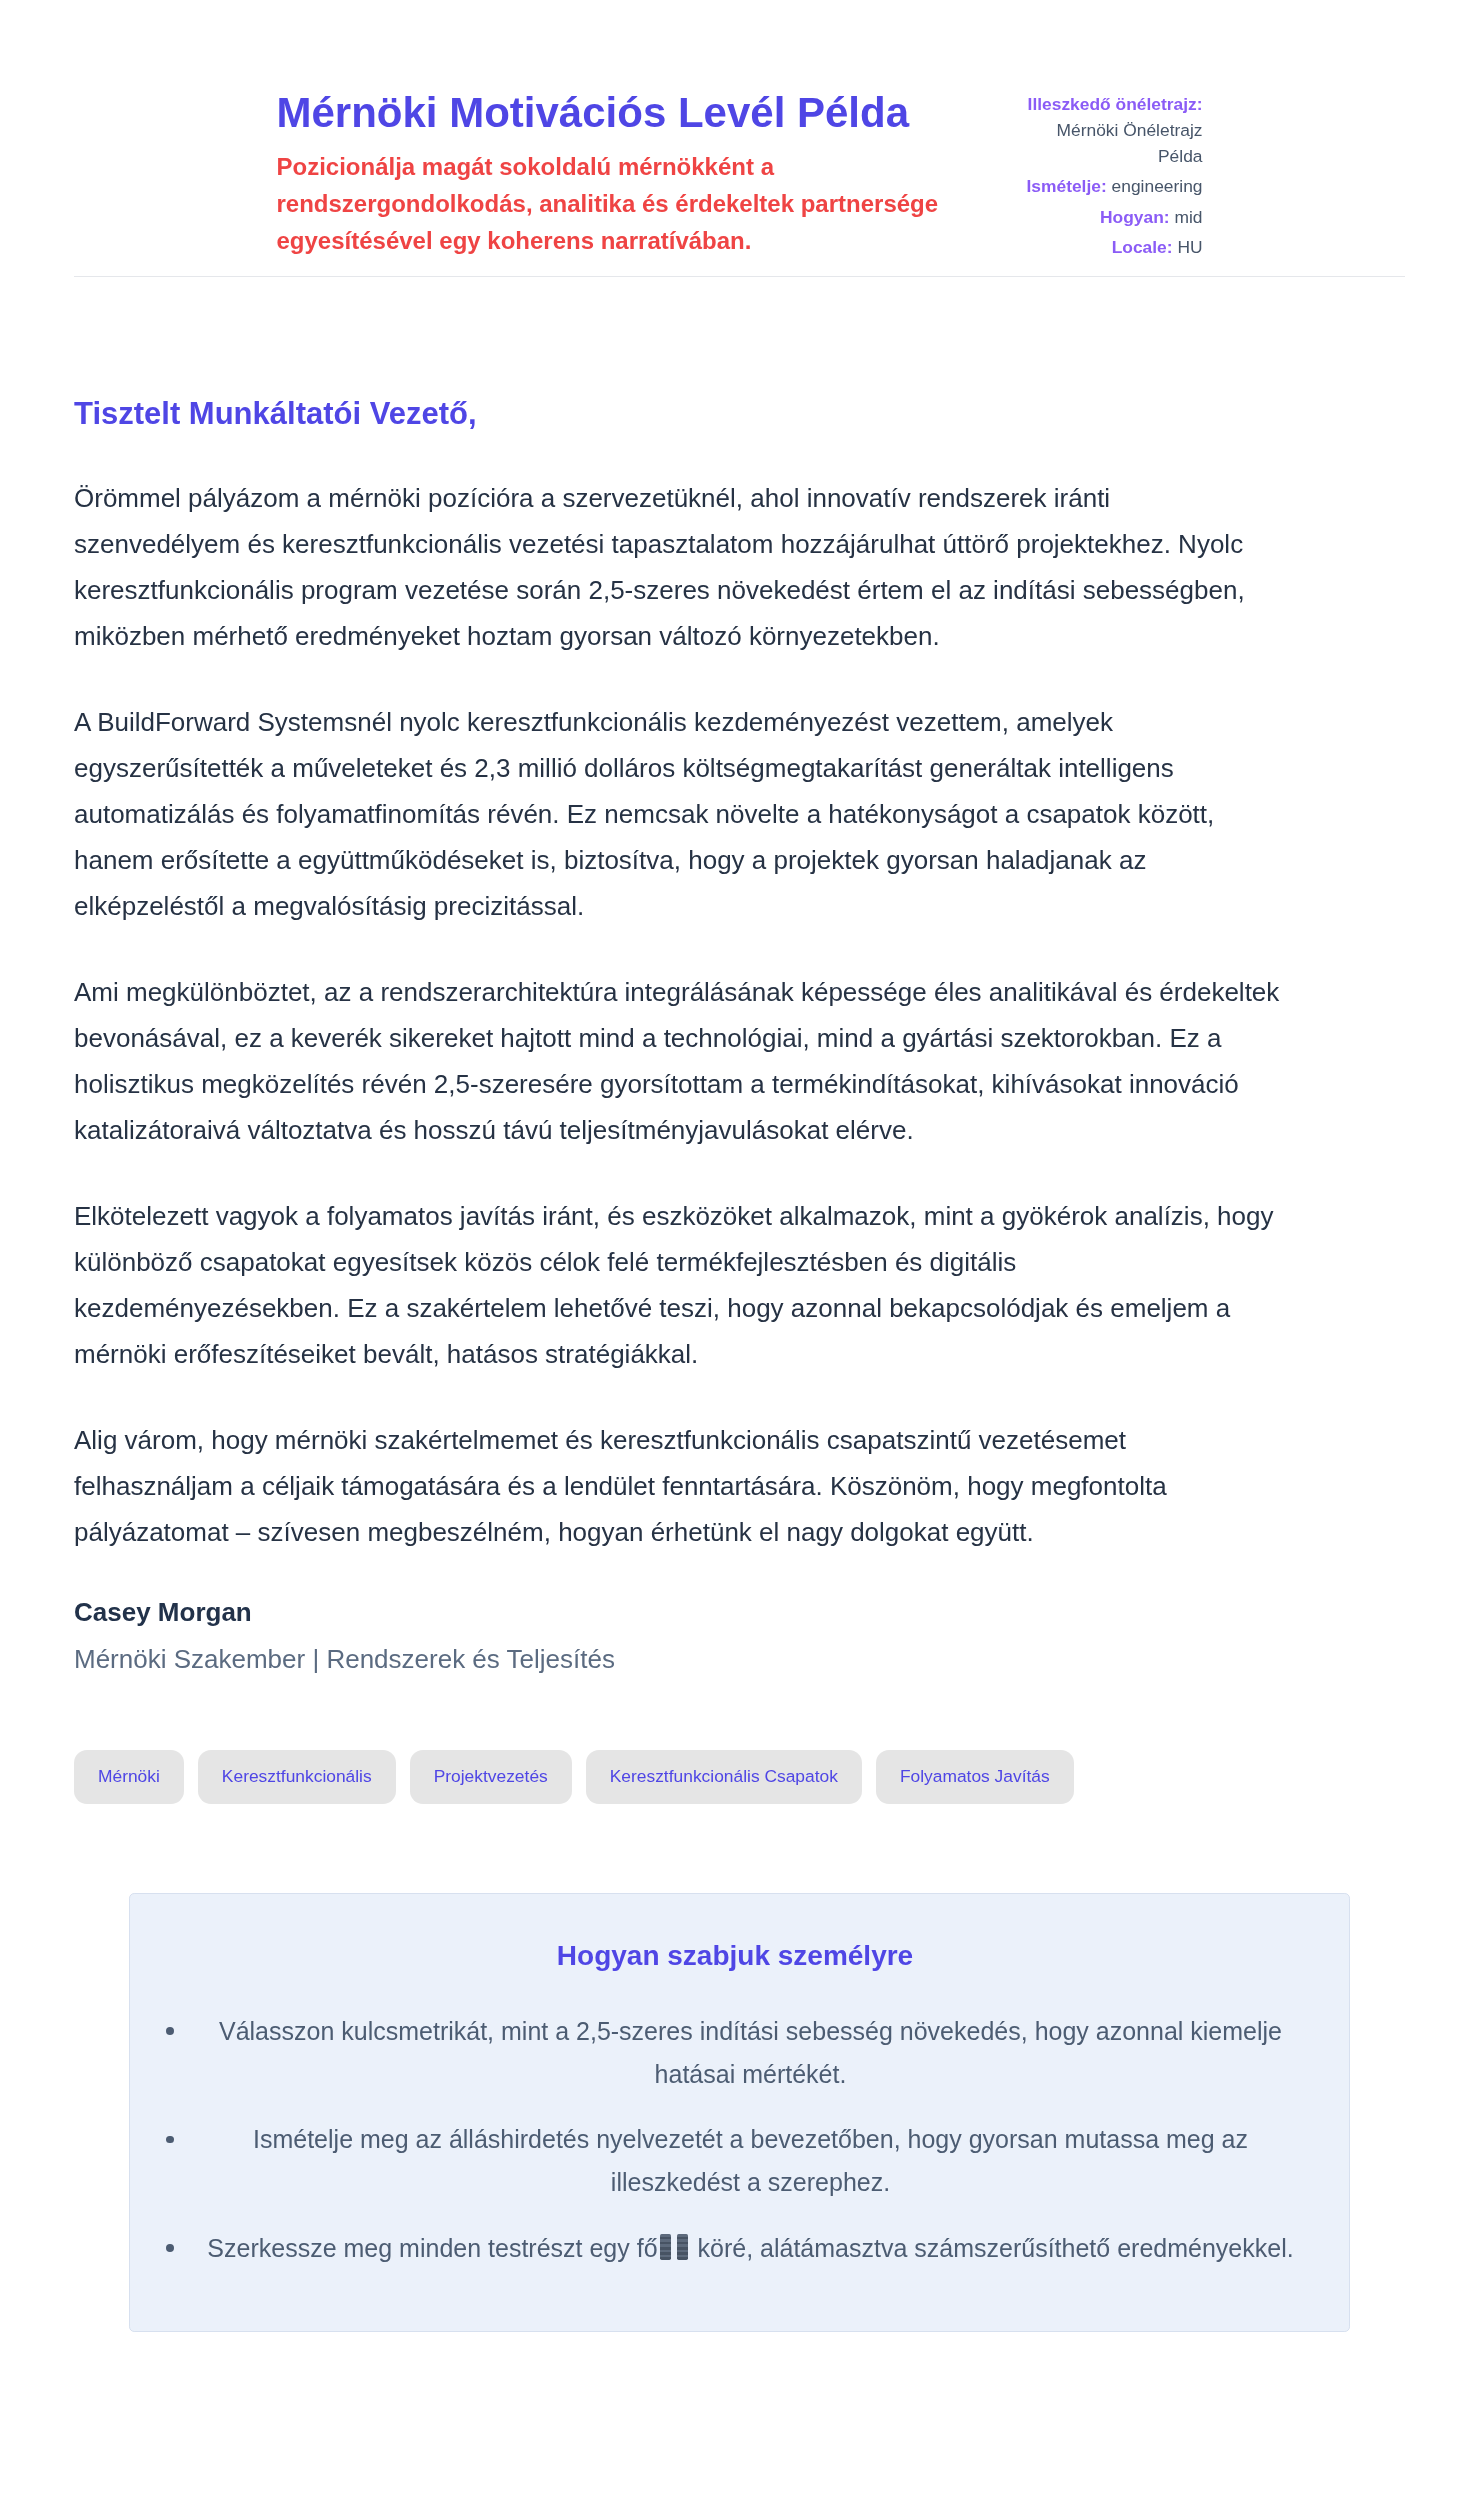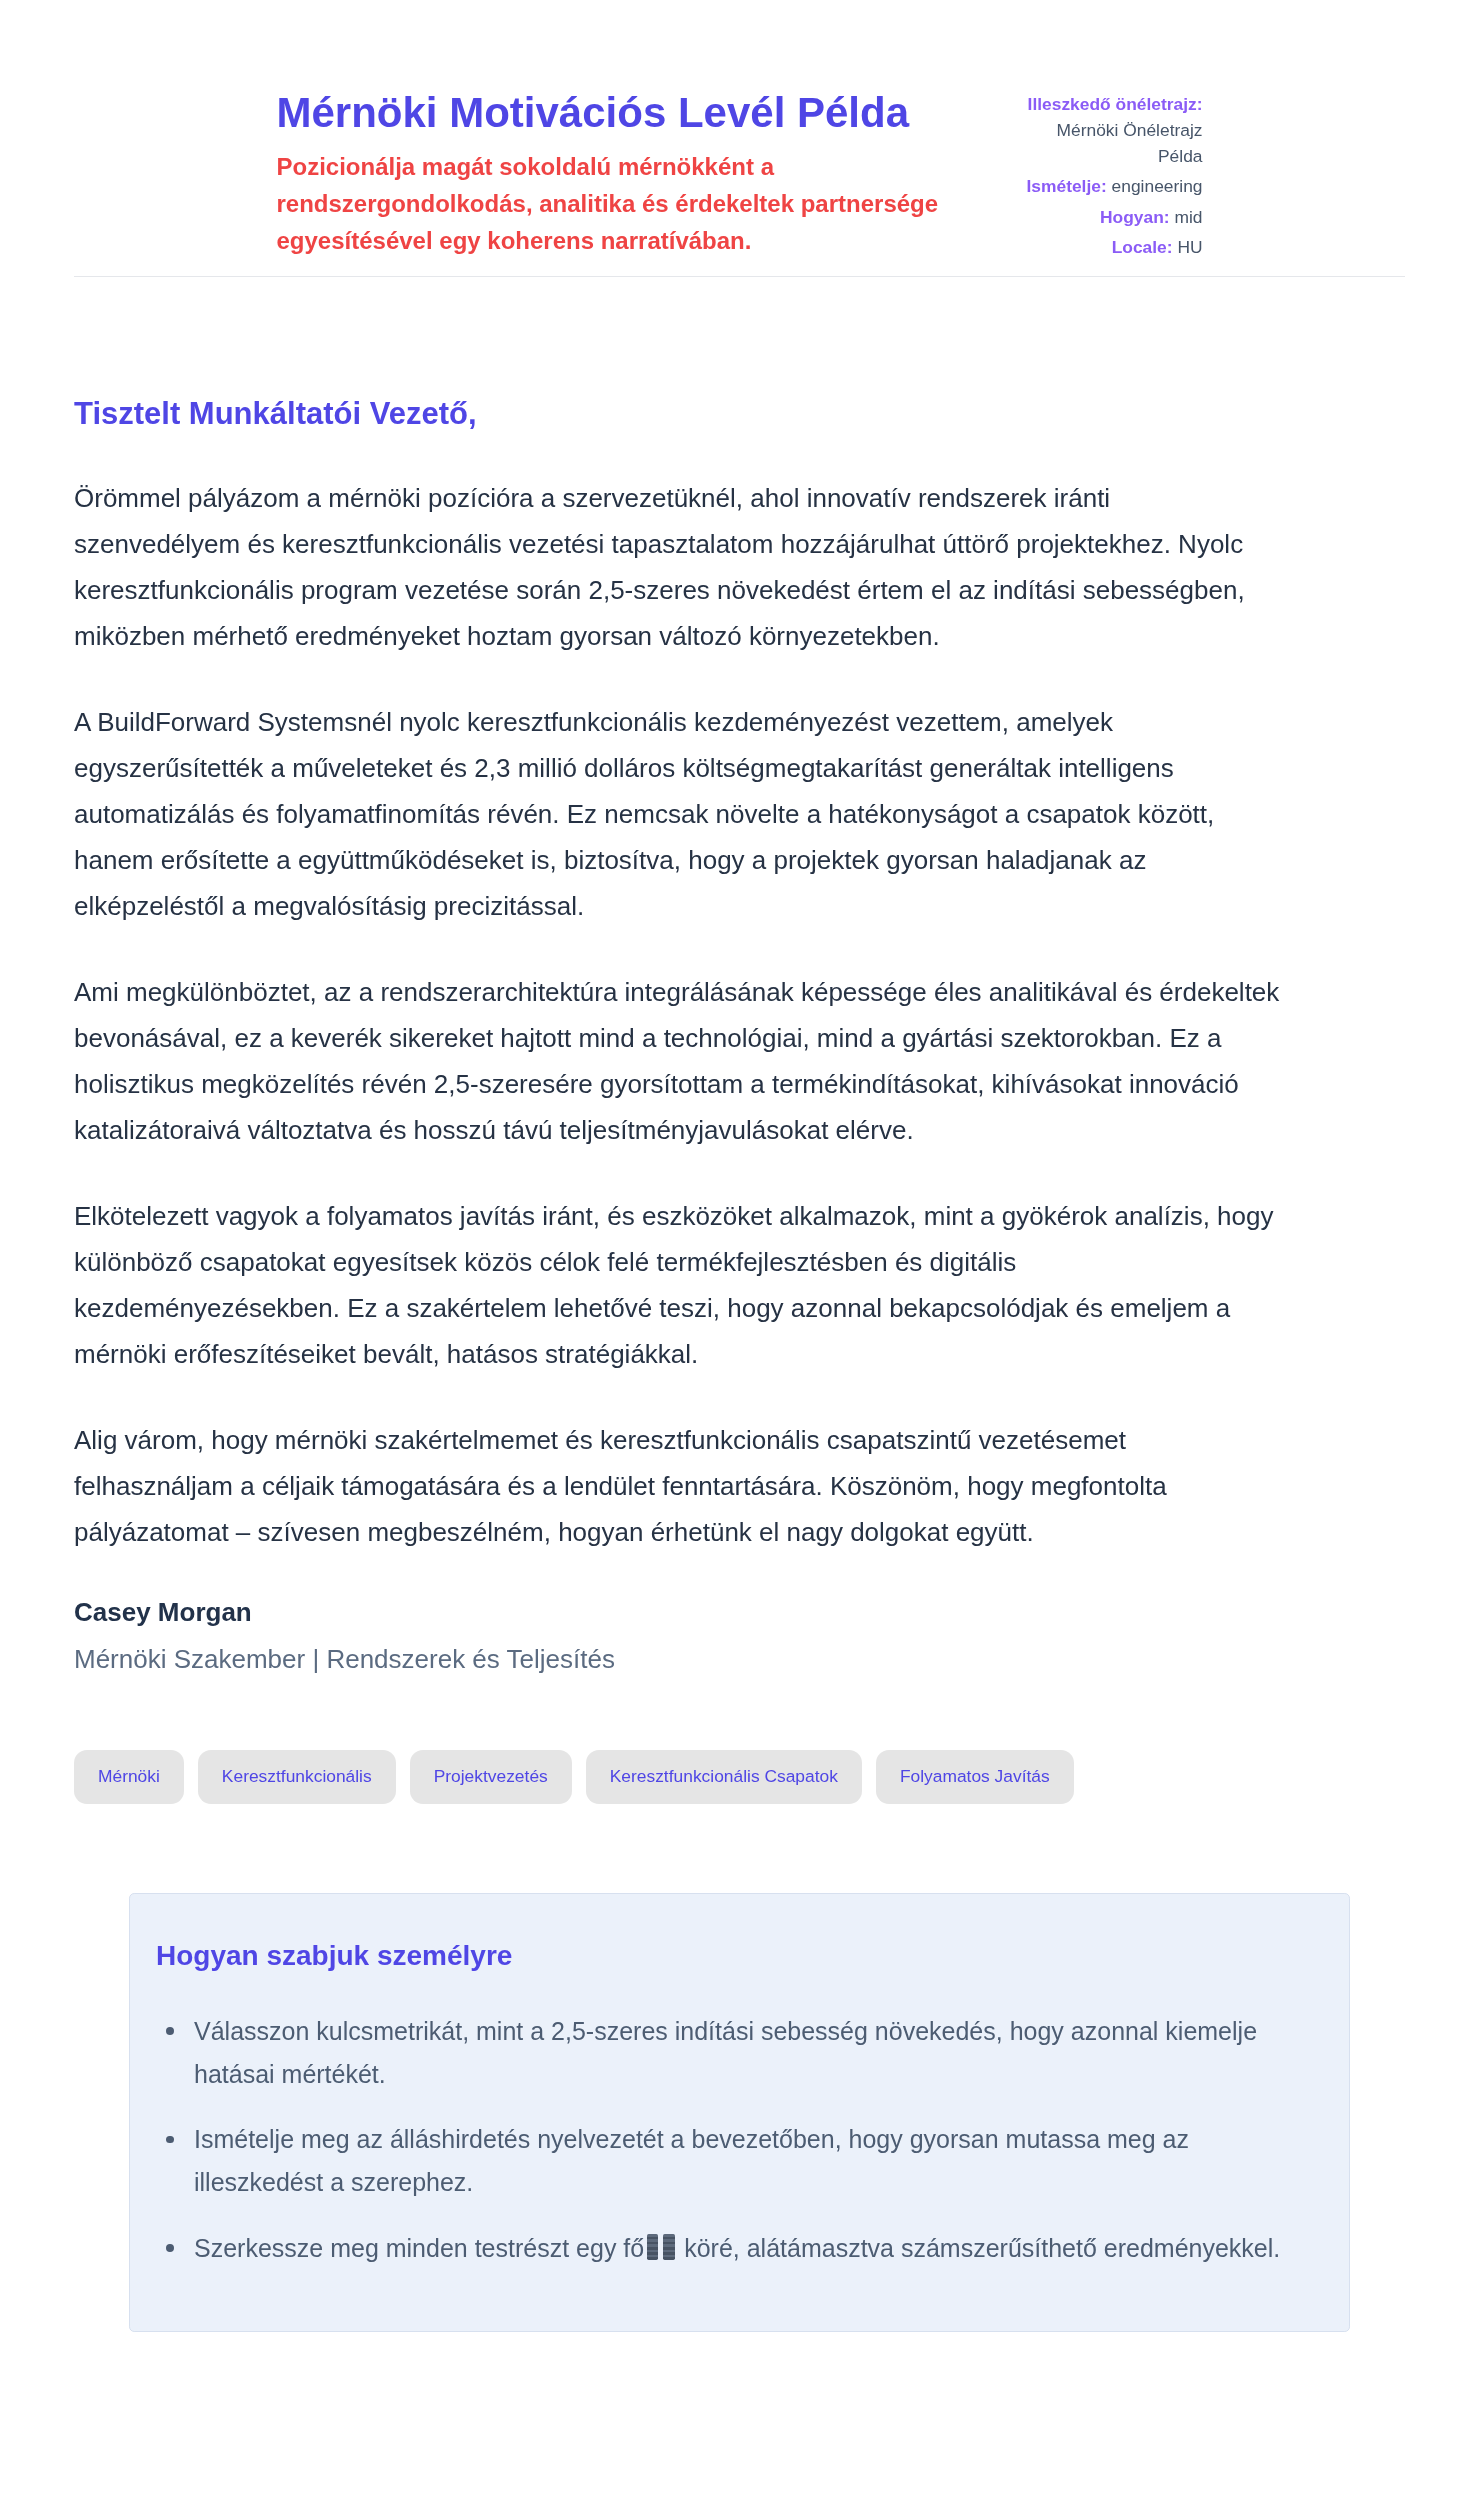--- a/index.html
+++ b/index.html
@@ -101,20 +101,21 @@
     cursor: pointer;
   }
 
   
   .personalize {
     margin: 89px 55px 0 55px;
     background: #ebf1fa;
     border: 0.9px solid #d7e0ef;
     border-radius: 5.2px;
     padding: 45px 35px 61px 26px;
+    text-align: center;
   }
   .personalize h2 {
     margin: 0 0 38px 0;
     font-size: 28px;
     line-height: 33px;
     font-weight: 700;
     color: #4f46e5;
   }
   .personalize ul {
     margin: 0;

